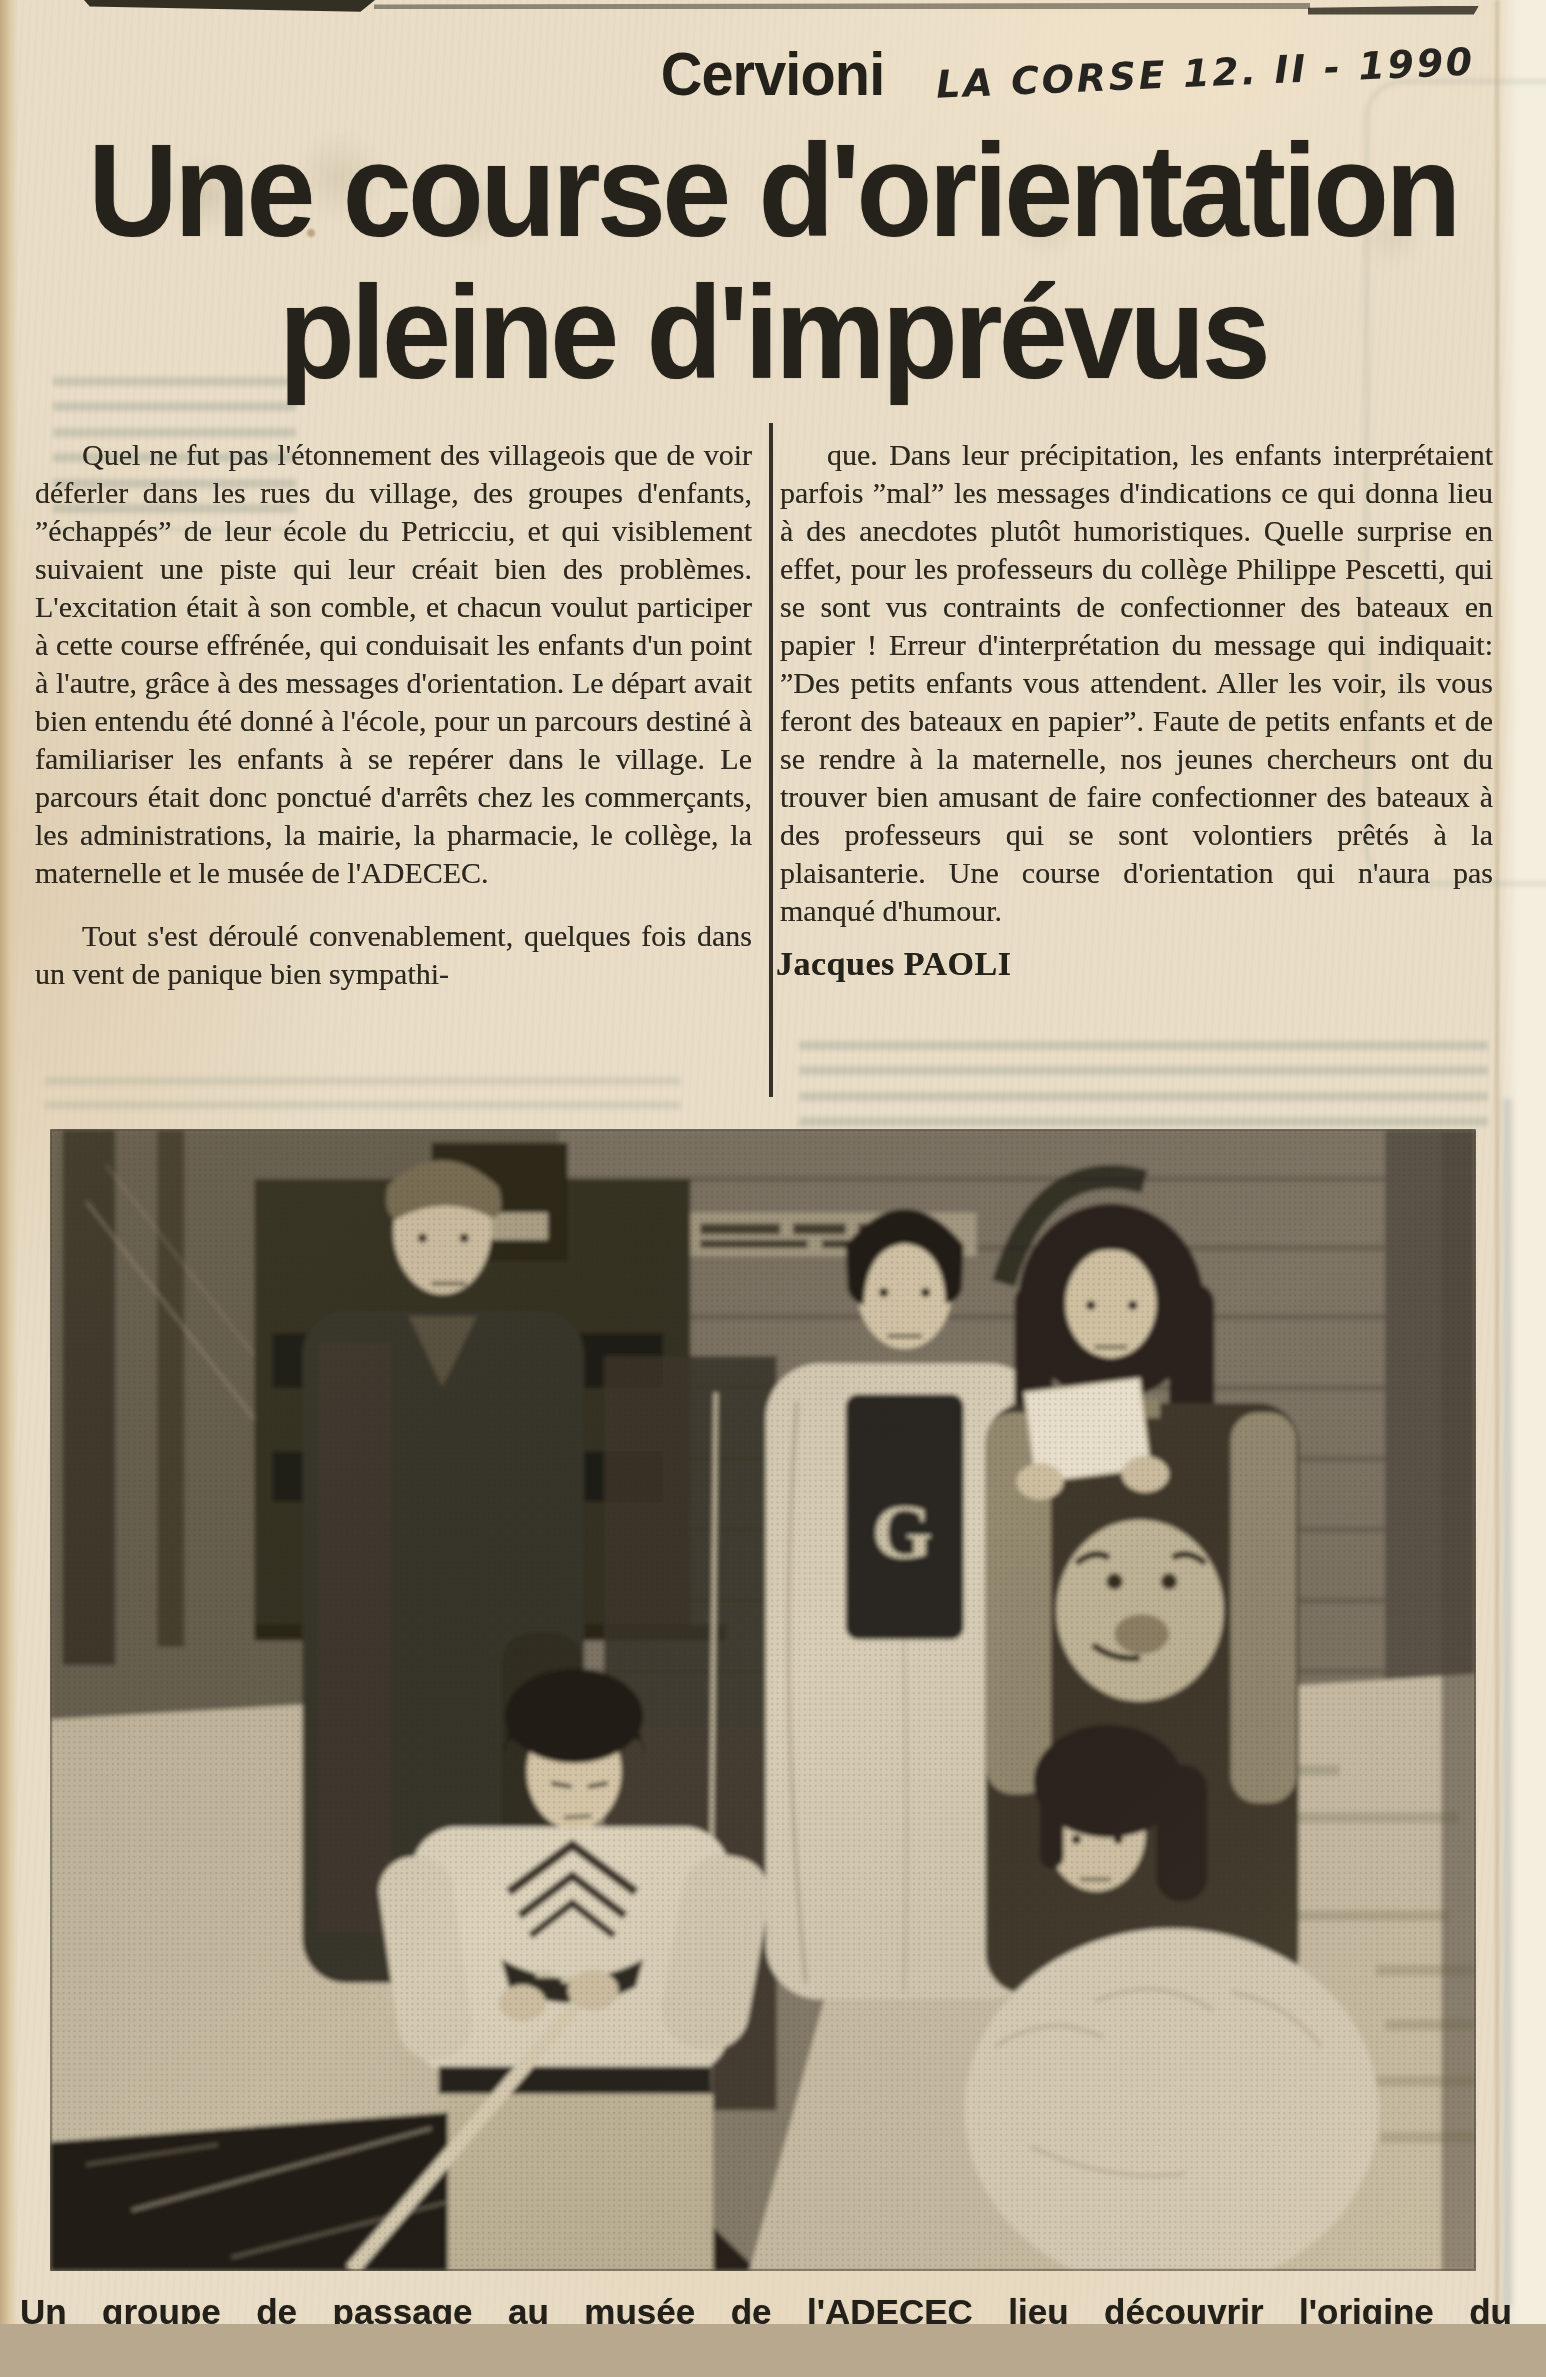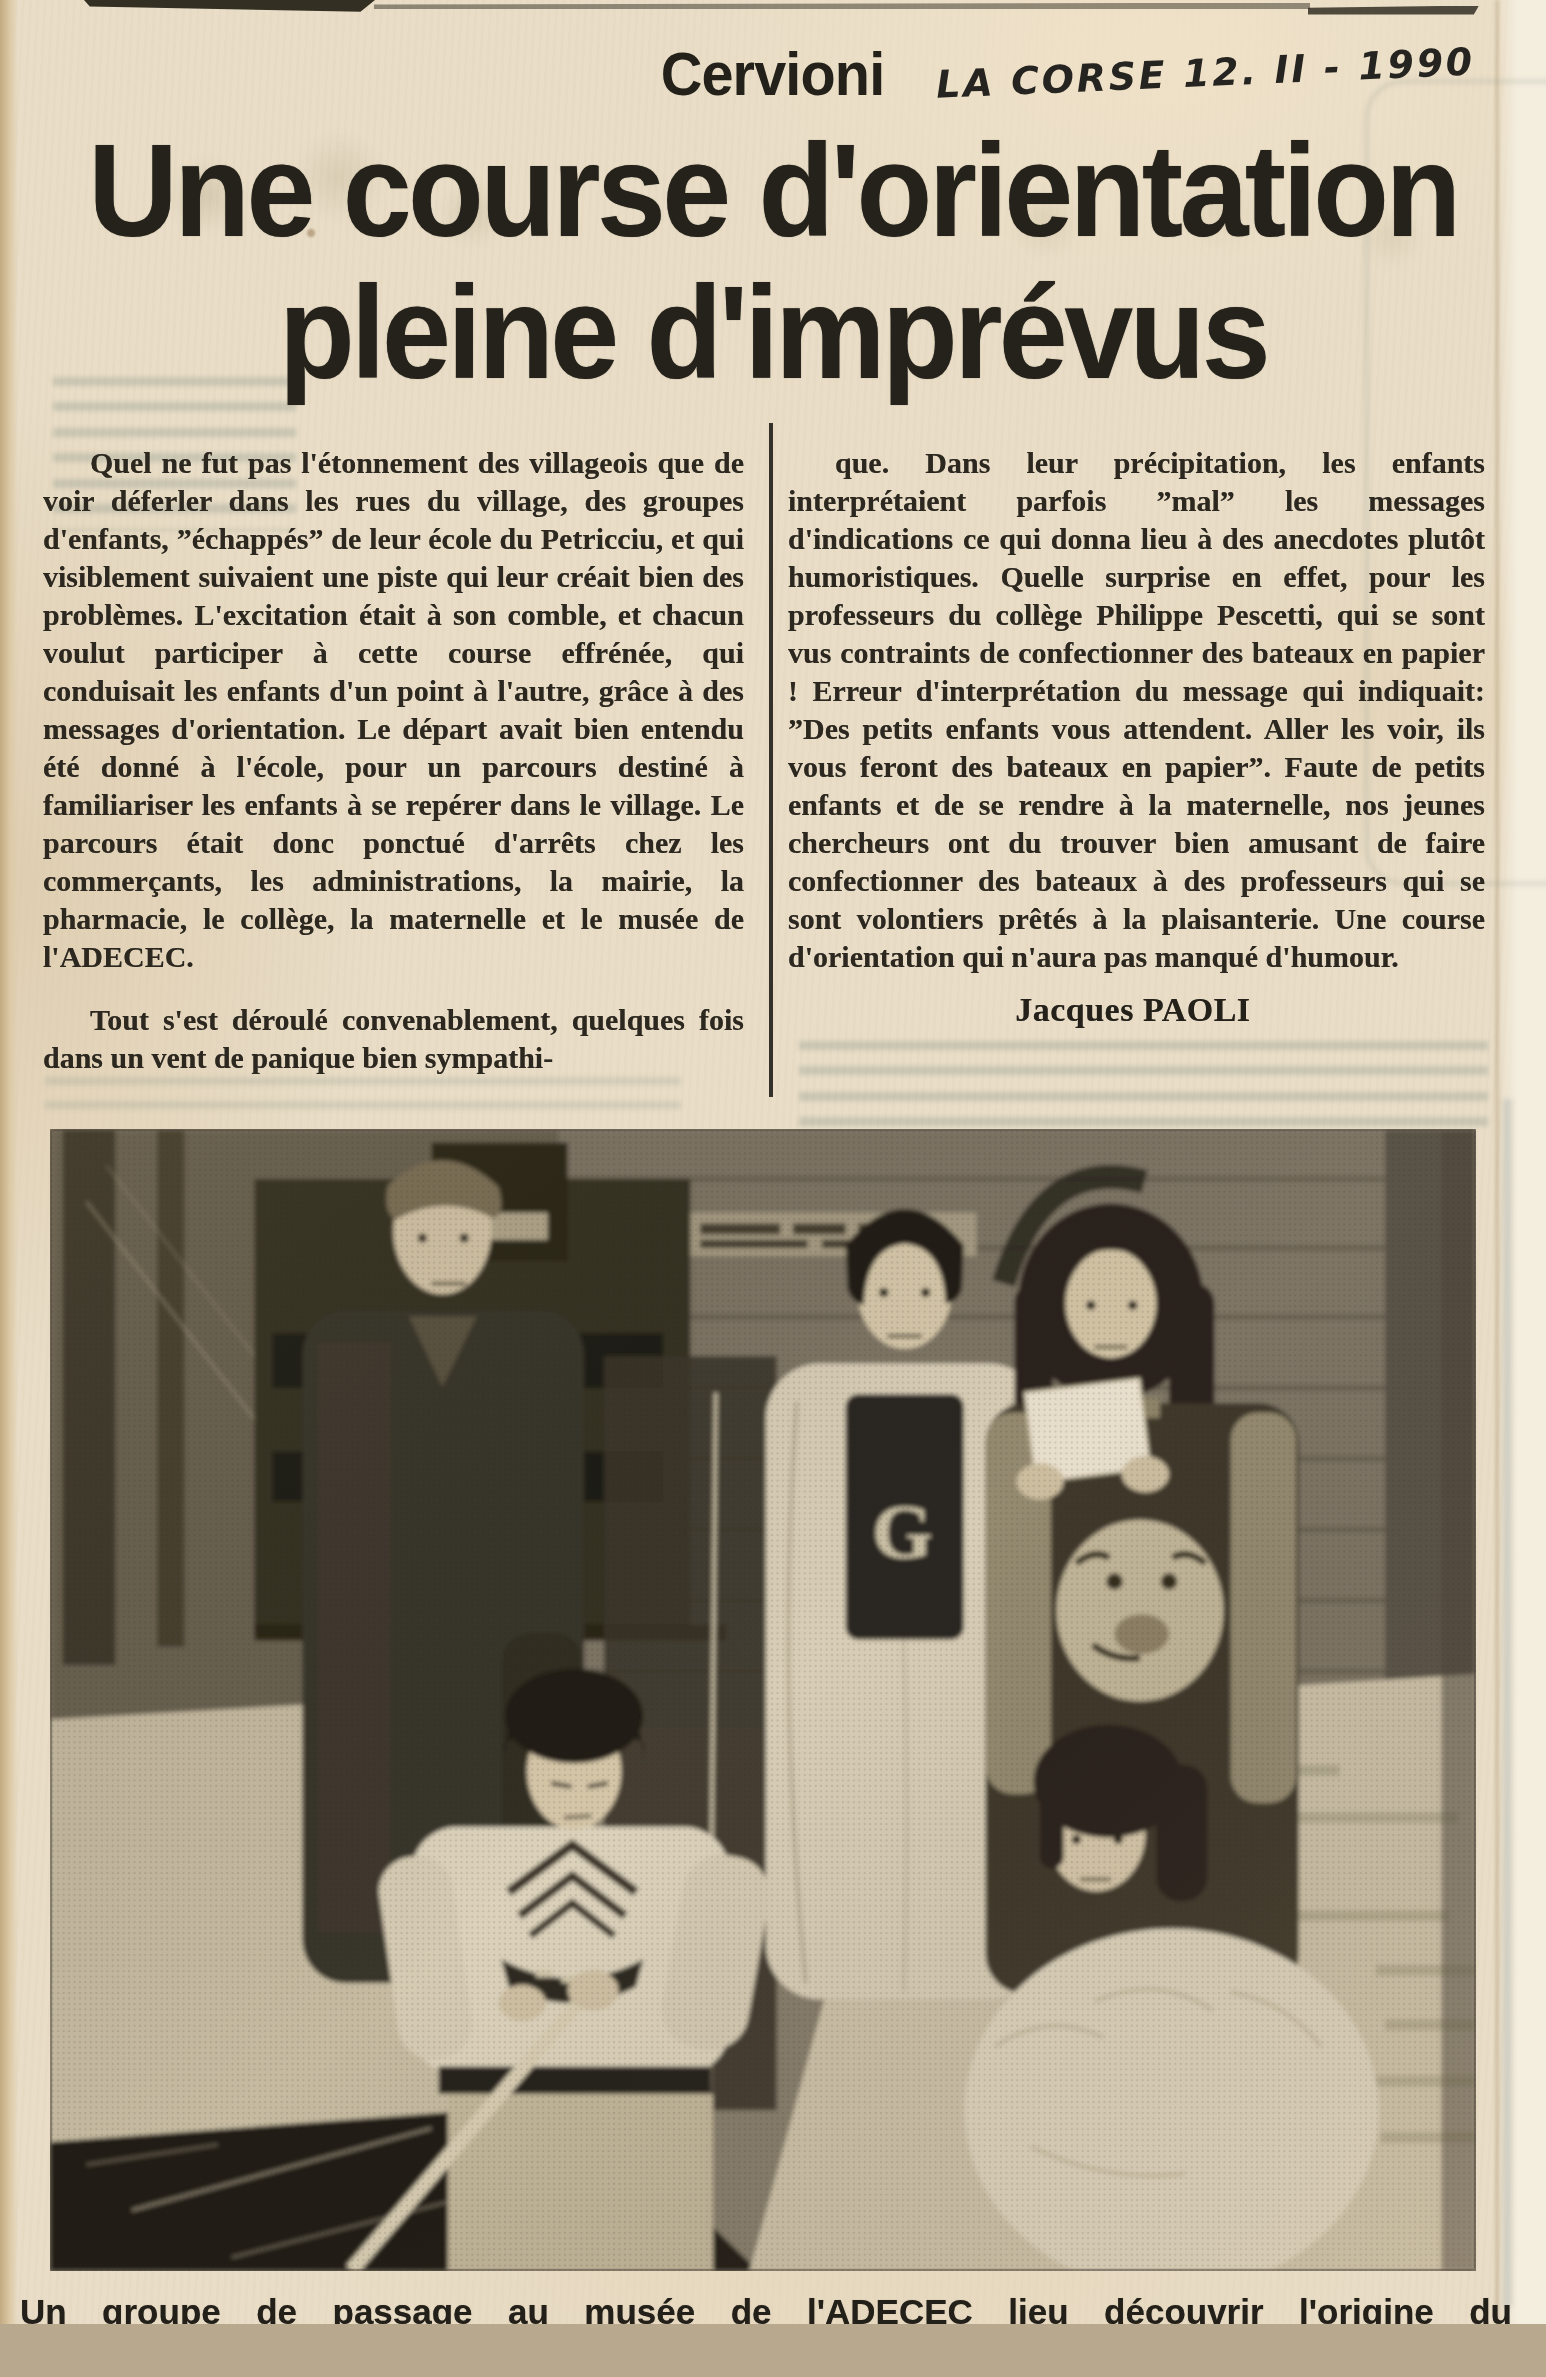--- a/index.html
+++ b/index.html
@@ -45,26 +45,26 @@
     font-family:"DejaVu Sans",sans-serif;font-style:italic;font-weight:bold;
     font-size:38px;letter-spacing:2.7px;color:#262420;transform:rotate(-2.5deg);}
   .headline{position:absolute;left:0;top:127px;width:1546px;margin:0;text-align:center;
     font-family:"Liberation Sans",sans-serif;font-weight:bold;color:#24221a;
     font-size:124px;line-height:134px;letter-spacing:-3.6px;transform:scaleY(1.06);
     text-shadow:0 0 0.9px rgba(36,34,26,.6);}
   .headline span{display:block;}
   
   .col{position:absolute;top:432px;font-size:30px;line-height:38px;text-align:justify;
     color:#2c2820;text-shadow:0 0 0.6px rgba(44,40,32,.55);}
-  .col p{margin:12px;text-indent:47px;font-weight:bold;}
+  .col p{margin:4px;text-indent:47px;}
   .col p.p2{margin-top:25.4px;}
   .col.left{left:31px;width:725px;}
   .col.right{left:776px;width:721px;}
   .divider{position:absolute;left:769px;top:423px;width:3.6px;height:674px;background:#34302a;}
-  .byline{margin-top:14.5px;text-align:center;font-weight:bold;font-size:34px;
+  .byline{margin-top:14.5px;text-align:left;font-weight:bold;font-size:34px;
     letter-spacing:0.5px;padding-right:7.3px;color:#23211a;}
   
   .photo{position:absolute;left:50px;top:1129px;width:1426px;height:1142px;display:block;}
   
   .caption{position:absolute;left:20px;top:2289px;width:1492px;
     font-family:"Liberation Sans",sans-serif;font-weight:bold;font-size:35px;
     line-height:45px;color:#23201a;text-shadow:0 0 0.7px rgba(35,32,26,.5);}
   .caption .cap1{text-align:justify;text-align-last:justify;}
   .caption .cap2{white-space:pre-wrap;}
 </style>

